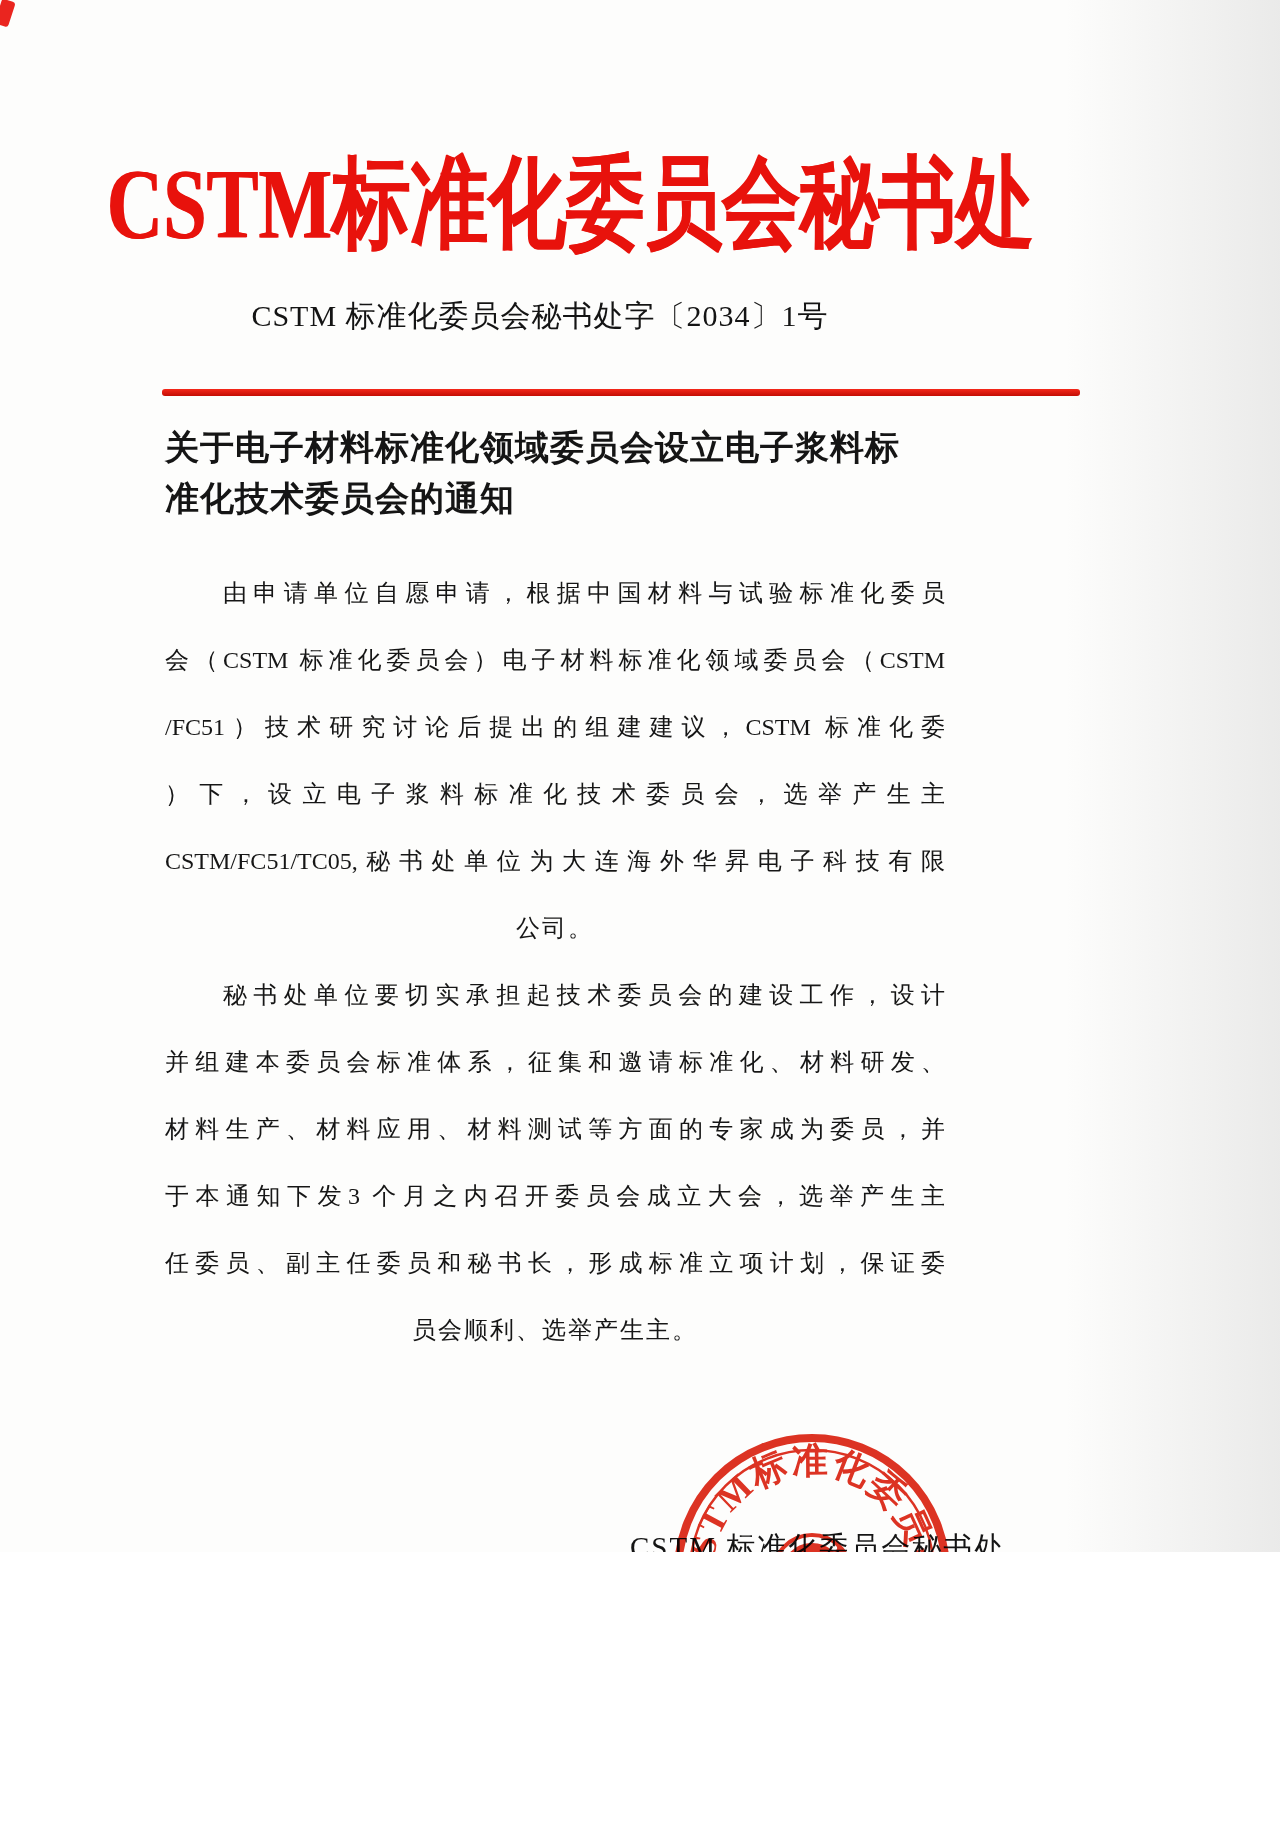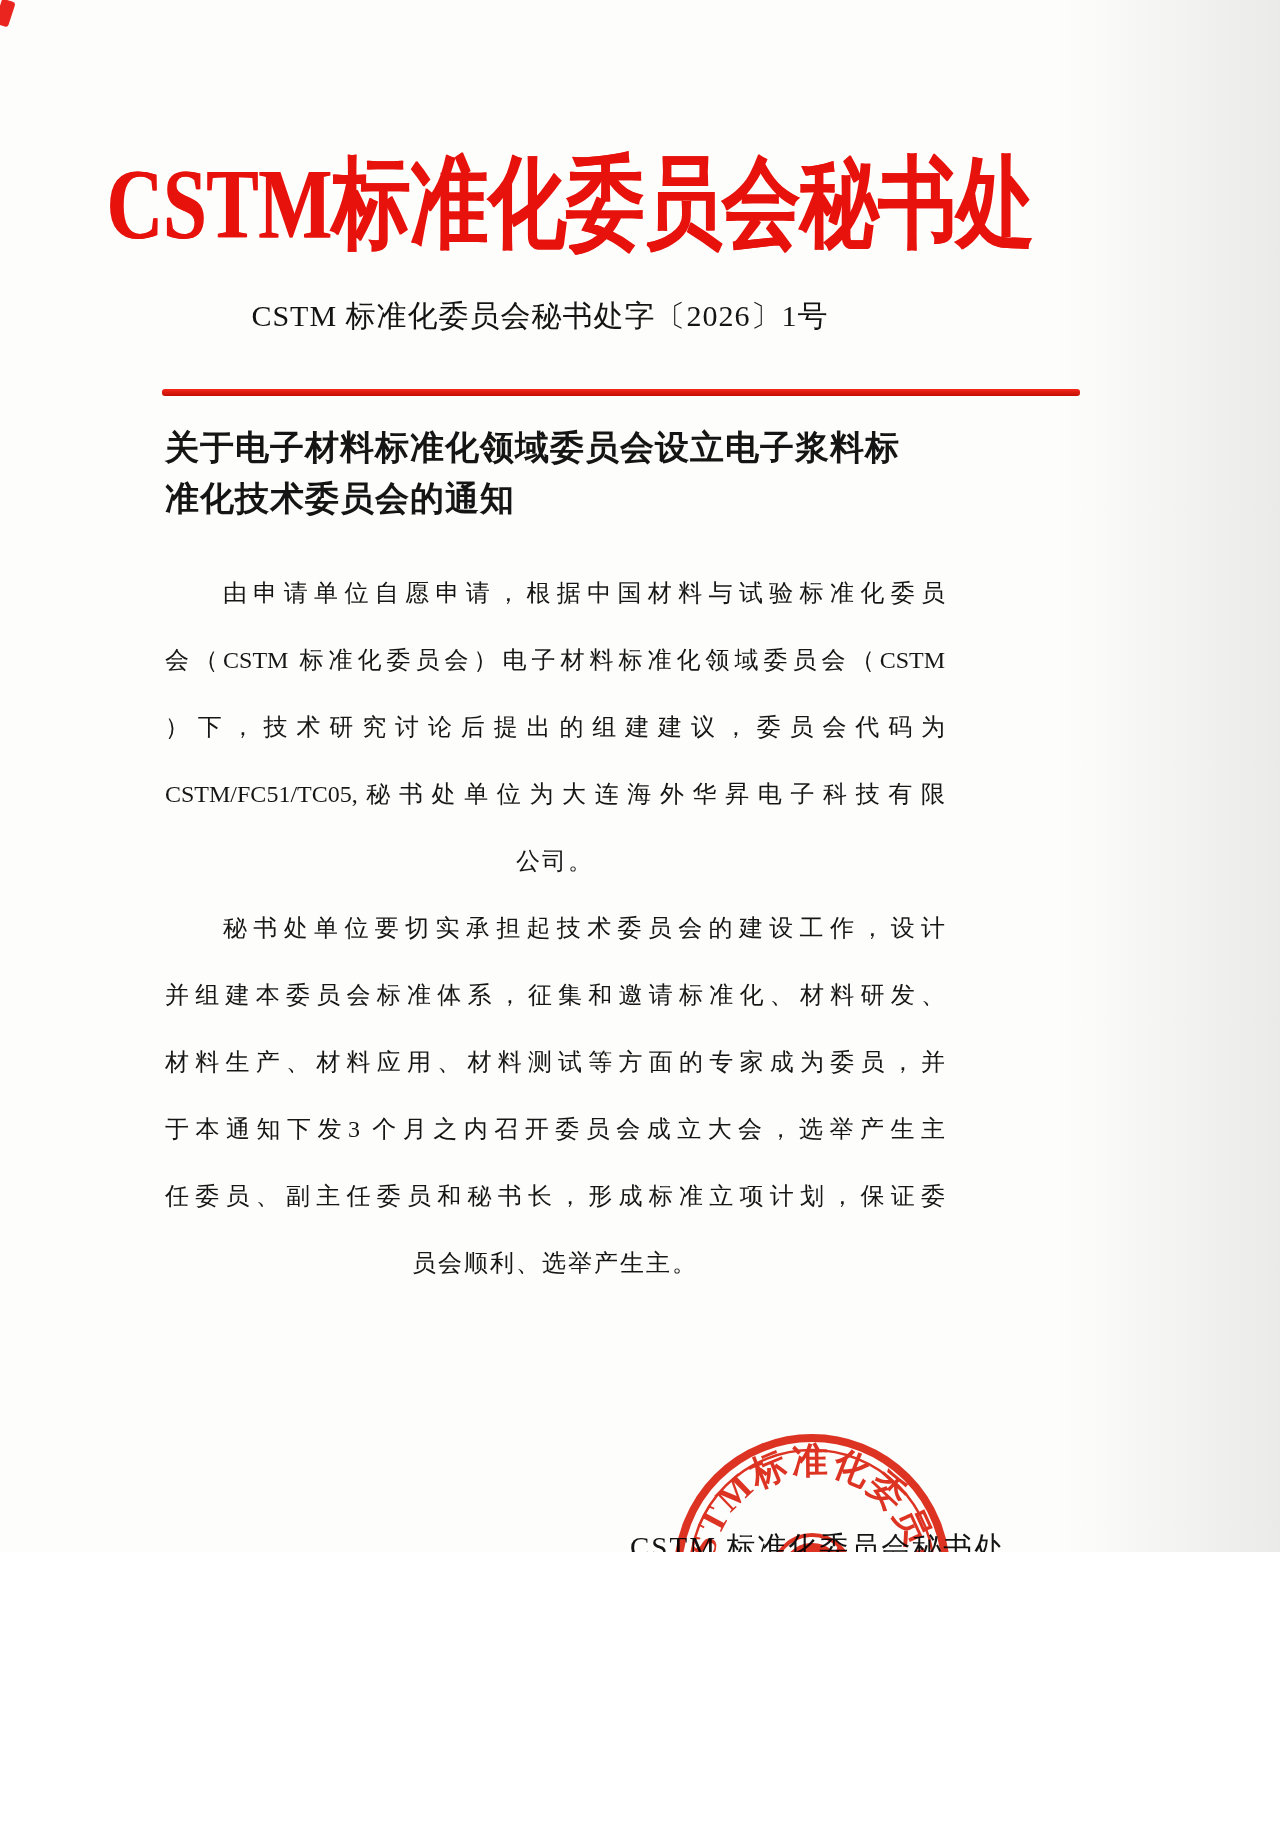--- a/index.html
+++ b/index.html
@@ -83,33 +83,34 @@
 </style>
 </head>
 <body>
 
 <div class="page">
 
   <div class="corner-mark"></div>
 
   <div class="masthead">CSTM标准化委员会秘书处</div>
 
-  <div class="doc-number">CSTM 标准化委员会秘书处字〔2026〕1号</div>
+  <div class="doc-number">CSTM 标准化委员会秘书处字〔2034〕1号</div>
 
   <div class="red-rule"></div>
 
   <div class="notice-title">
     <div>关于电子材料标准化领域委员会设立电子浆料标</div>
     <div>准化技术委员会的通知</div>
   </div>
 
   <div class="body-block">
     <div class="bline jline indent">由申请单位自愿申请，根据中国材料与试验标准化委员</div>
     <div class="bline jline">会（CSTM 标准化委员会）电子材料标准化领域委员会（CSTM</div>
-    <div class="bline jline">）下，技术研究讨论后提出的组建建议，委员会代码为</div>
+    <div class="bline jline">/FC51）技术研究讨论后提出的组建建议，CSTM 标准化委</div>
+    <div class="bline jline">）下，设立电子浆料标准化技术委员会，选举产生主</div>
     <div class="bline jline">CSTM/FC51/TC05,秘书处单位为大连海外华昇电子科技有限</div>
     <div class="bline lline">公司。</div>
     <div class="bline jline indent">秘书处单位要切实承担起技术委员会的建设工作，设计</div>
     <div class="bline jline">并组建本委员会标准体系，征集和邀请标准化、材料研发、</div>
     <div class="bline jline">材料生产、材料应用、材料测试等方面的专家成为委员，并</div>
     <div class="bline jline">于本通知下发3 个月之内召开委员会成立大会，选举产生主</div>
     <div class="bline jline">任委员、副主任委员和秘书长，形成标准立项计划，保证委</div>
     <div class="bline lline">员会顺利、选举产生主。</div>
   </div>
 

